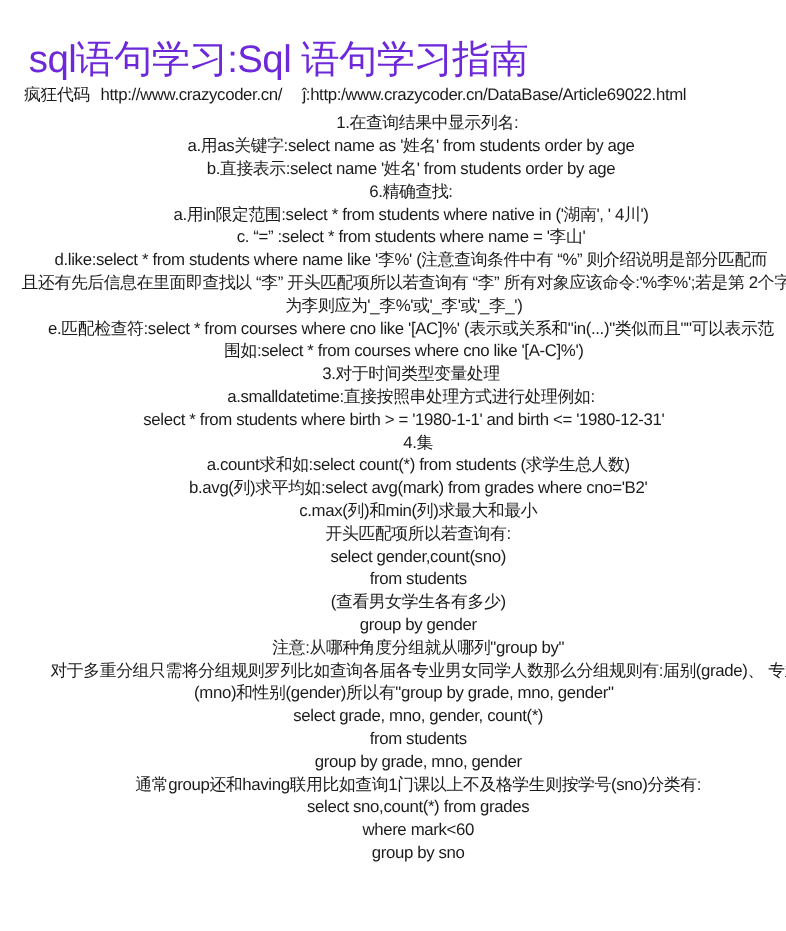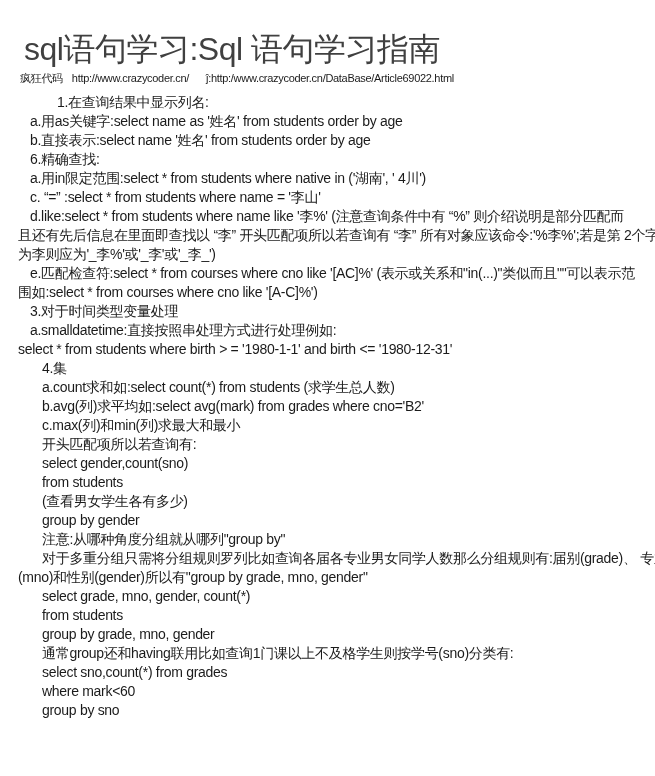--- a/index.html
+++ b/index.html
@@ -19,42 +19,42 @@
     width: 655px;
     height: 776px;
     overflow: hidden;
     background: #ffffff;
   }
   .title {
     margin: 30px 0 0 24px;
     font-size: 32px;
     line-height: 38px;
     font-weight: 400;
-    color: #404040;
+    color: #6d28d9;
     white-space: nowrap;
     letter-spacing: -0.5px;
   }
   .subtitle {
     margin: 1px 0 0 20px;
-    font-size: 11px;
+    font-size: 14px;
     line-height: 18px;
     letter-spacing: -0.3px;
     white-space: nowrap;
     color: #1b1b1b;
   }
   .subtitle .src-url { margin-left: 9px; }
   .subtitle .art-url { margin-left: 17px; }
   .article {
     margin-top: 6px;
     font-size: 14px;
     line-height: 19px;
     letter-spacing: -0.3px;
     color: #1b1b1b;
   }
-  .line { white-space: nowrap; }
+  .line { white-space: nowrap; text-align: center; }
   .ind-0 { padding-left: 18px; }
   .ind-1 { padding-left: 30px; }
   .ind-2 { padding-left: 42px; }
   .ind-3 { padding-left: 57px; }
 </style>
 </head>
 <body>
 
 <div class="page">
   <h1 class="title">sql语句学习:Sql 语句学习指南</h1>

